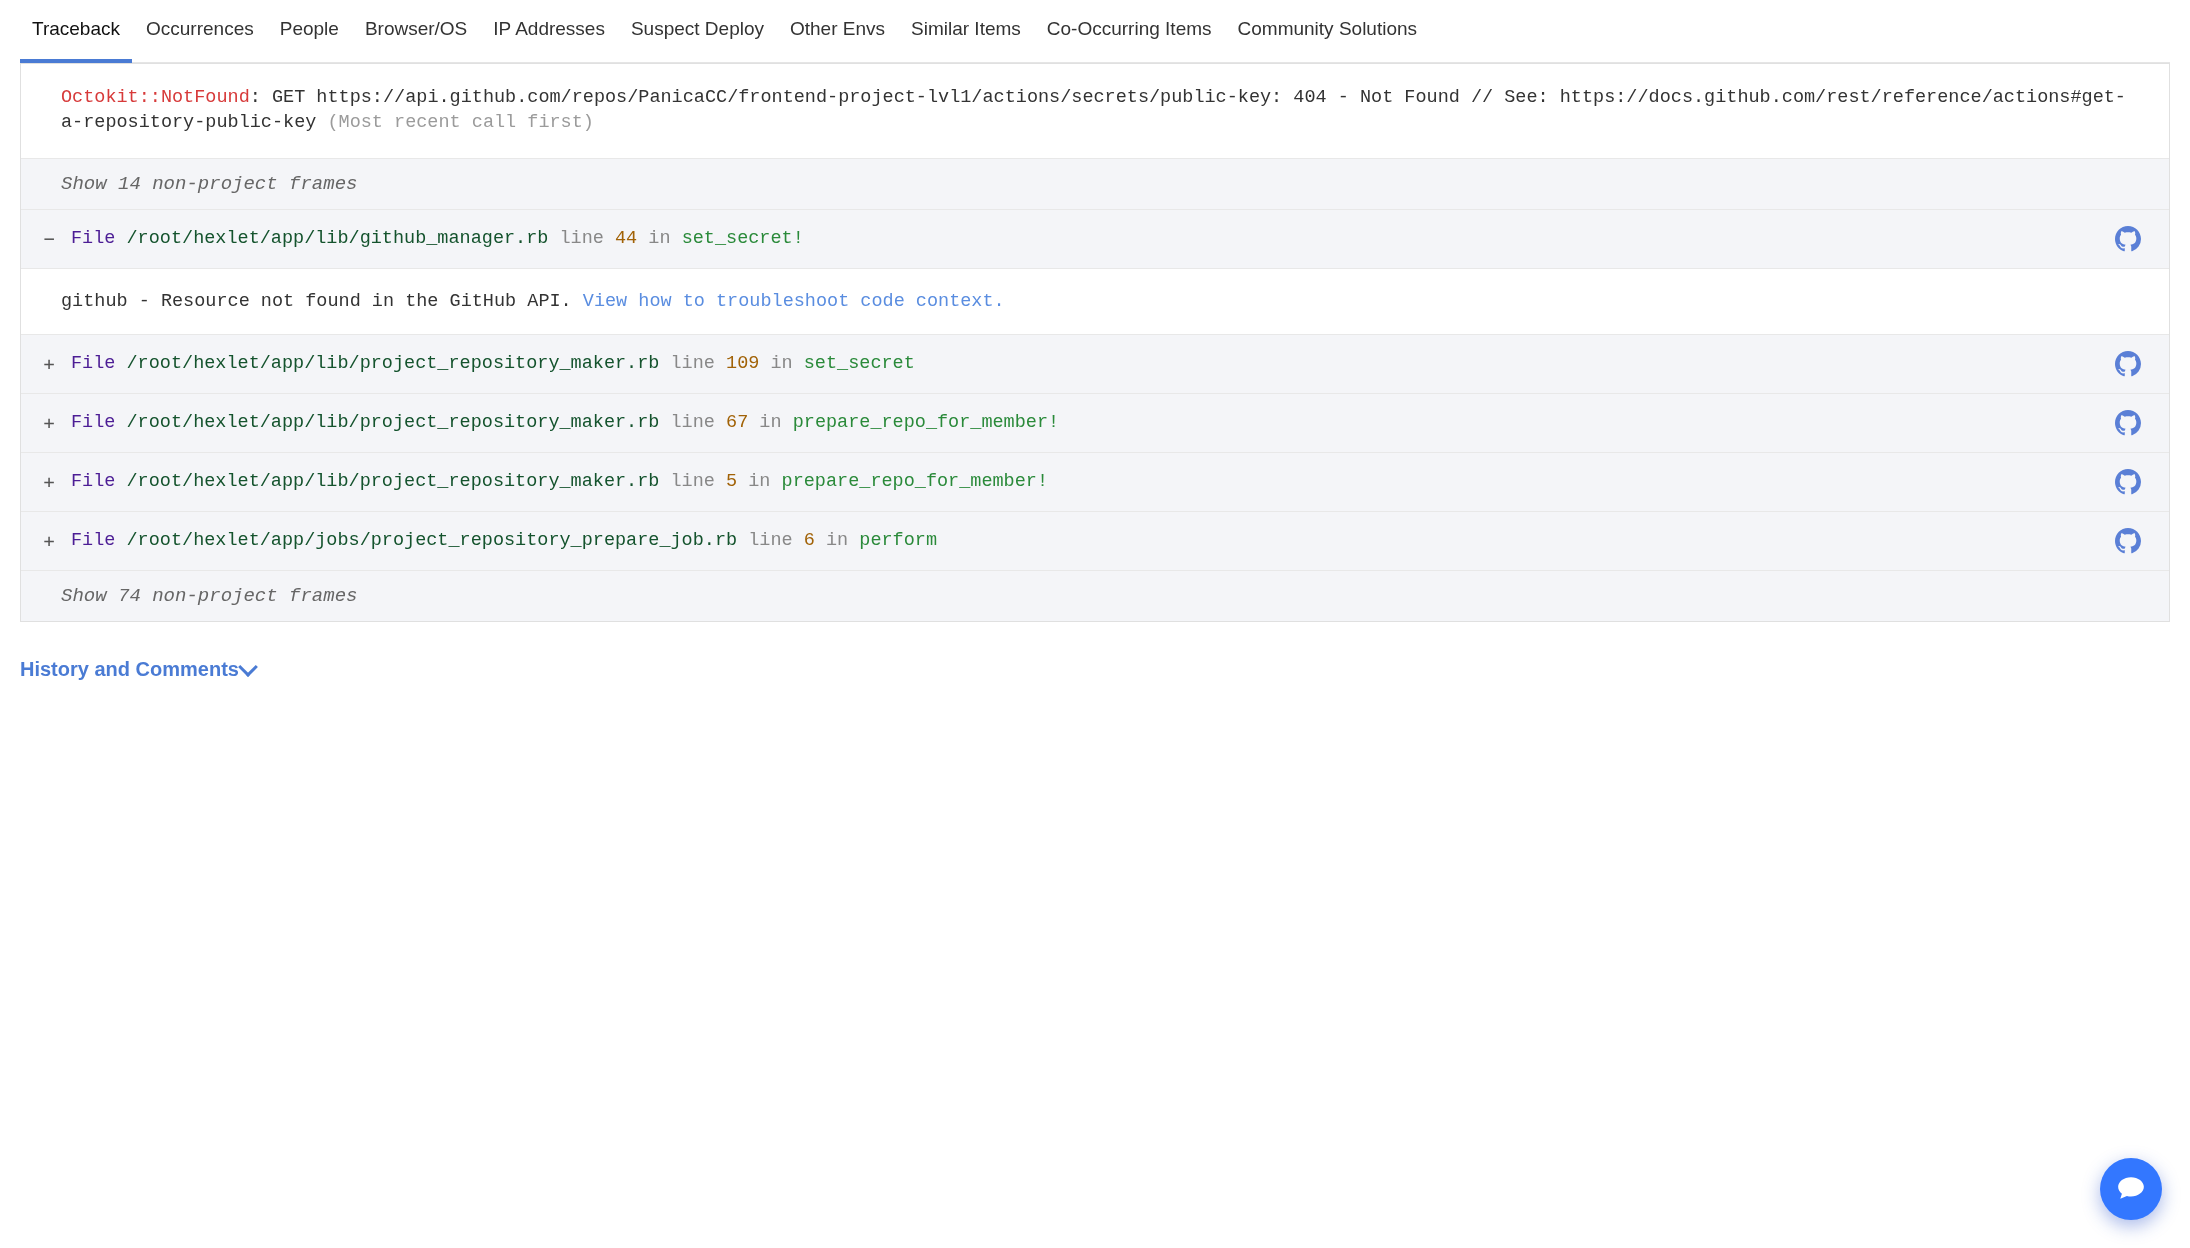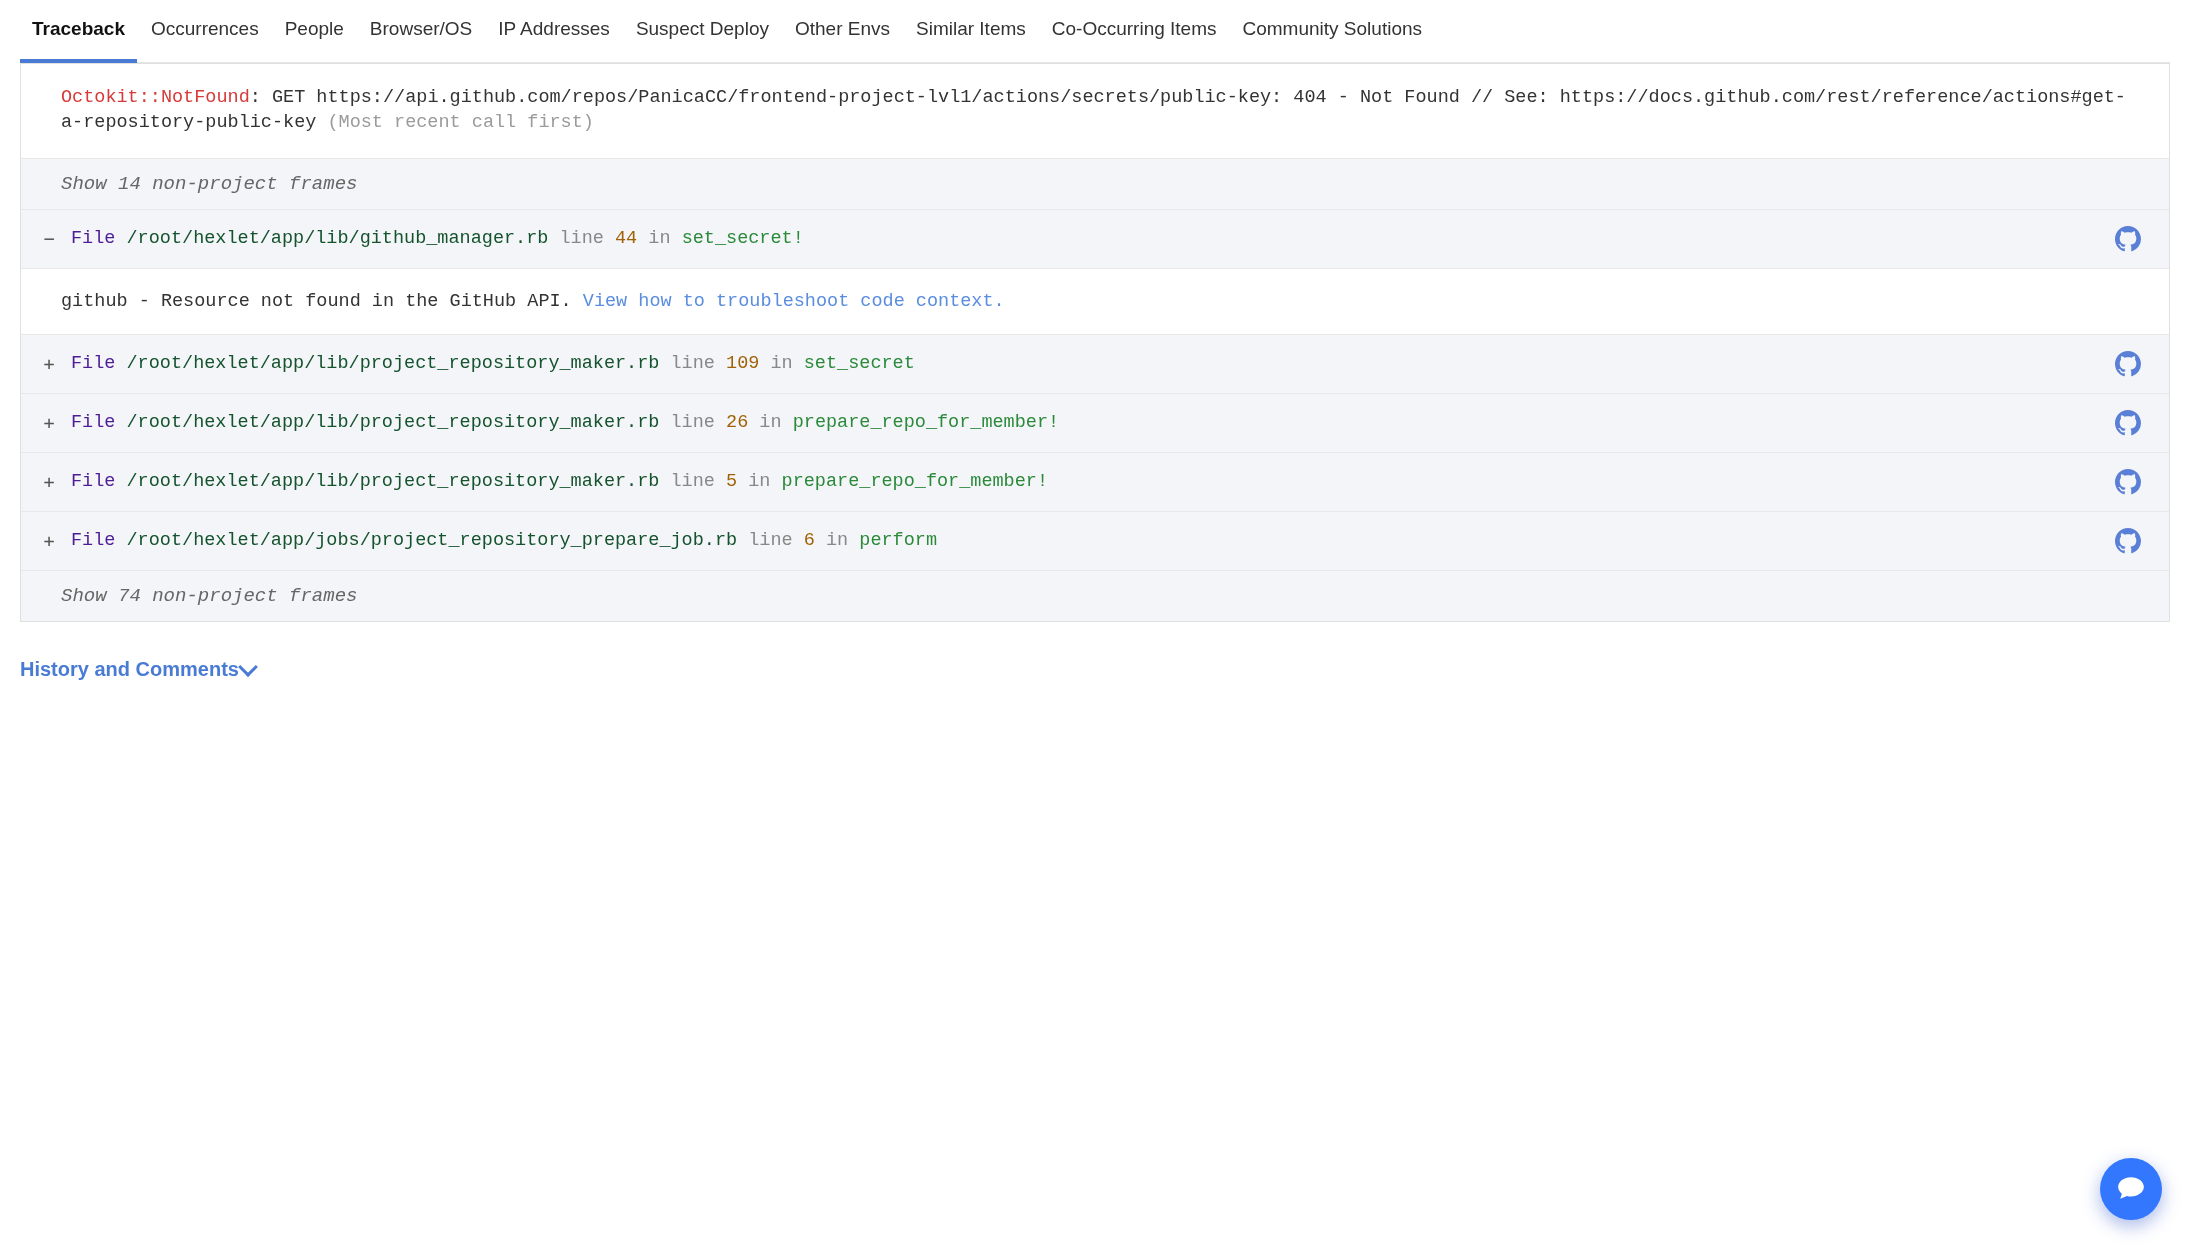--- a/index.html
+++ b/index.html
@@ -18,21 +18,21 @@
   }
   .tab {
     padding: 18px 0 22px 0;
     font-size: 19px;
     color: #333;
     cursor: pointer;
     position: relative;
     font-weight: 400;
   }
   .tab.active {
-    font-weight: 700;
+    font-weight: 400;
     color: #111;
   }
   .tab.active::after {
     content: "";
     position: absolute;
     left: -12px; right: -12px; bottom: -1px;
     height: 4px;
     background: #4a7bd4;
   }
   .view-toggle {
@@ -215,21 +215,21 @@
       <span class="gh-link">
         <svg viewBox="0 0 16 16">
             <path d="M8 0C3.58 0 0 3.58 0 8c0 3.54 2.29 6.53 5.47 7.59.4.07.55-.17.55-.38 0-.19-.01-.82-.01-1.49-2.01.37-2.53-.49-2.69-.94-.09-.23-.48-.94-.82-1.13-.28-.15-.68-.52-.01-.53.63-.01 1.08.58 1.23.82.72 1.21 1.87.87 2.33.66.07-.52.28-.87.51-1.07-1.78-.2-3.64-.89-3.64-3.95 0-.87.31-1.59.82-2.15-.08-.2-.36-1.02.08-2.12 0 0 .67-.21 2.2.82.64-.18 1.32-.27 2-.27.68 0 1.36.09 2 .27 1.53-1.04 2.2-.82 2.2-.82.44 1.1.16 1.92.08 2.12.51.56.82 1.27.82 2.15 0 3.07-1.87 3.75-3.65 3.95.29.25.54.73.54 1.48 0 1.07-.01 1.93-.01 2.2 0 .21.15.46.55.38A8.013 8.013 0 0 0 16 8c0-4.42-3.58-8-8-8z"></path>
           </svg>
       </span>
     </div>
 
     <div class="frame mono">
       <span class="toggle">+</span>
       <span class="content">
-        <span class="kw-file">File </span><span class="path">/root/hexlet/app/lib/project_repository_maker.rb</span><span class="kw-line"> line </span><span class="lineno">26</span><span class="kw-in"> in </span><span class="method">prepare_repo_for_member!</span>
+        <span class="kw-file">File </span><span class="path">/root/hexlet/app/lib/project_repository_maker.rb</span><span class="kw-line"> line </span><span class="lineno">67</span><span class="kw-in"> in </span><span class="method">prepare_repo_for_member!</span>
       </span>
       <span class="gh-link">
         <svg viewBox="0 0 16 16">
             <path d="M8 0C3.58 0 0 3.58 0 8c0 3.54 2.29 6.53 5.47 7.59.4.07.55-.17.55-.38 0-.19-.01-.82-.01-1.49-2.01.37-2.53-.49-2.69-.94-.09-.23-.48-.94-.82-1.13-.28-.15-.68-.52-.01-.53.63-.01 1.08.58 1.23.82.72 1.21 1.87.87 2.33.66.07-.52.28-.87.51-1.07-1.78-.2-3.64-.89-3.64-3.95 0-.87.31-1.59.82-2.15-.08-.2-.36-1.02.08-2.12 0 0 .67-.21 2.2.82.64-.18 1.32-.27 2-.27.68 0 1.36.09 2 .27 1.53-1.04 2.2-.82 2.2-.82.44 1.1.16 1.92.08 2.12.51.56.82 1.27.82 2.15 0 3.07-1.87 3.75-3.65 3.95.29.25.54.73.54 1.48 0 1.07-.01 1.93-.01 2.2 0 .21.15.46.55.38A8.013 8.013 0 0 0 16 8c0-4.42-3.58-8-8-8z"></path>
           </svg>
       </span>
     </div>
 
     <div class="frame mono">
       <span class="toggle">+</span>

